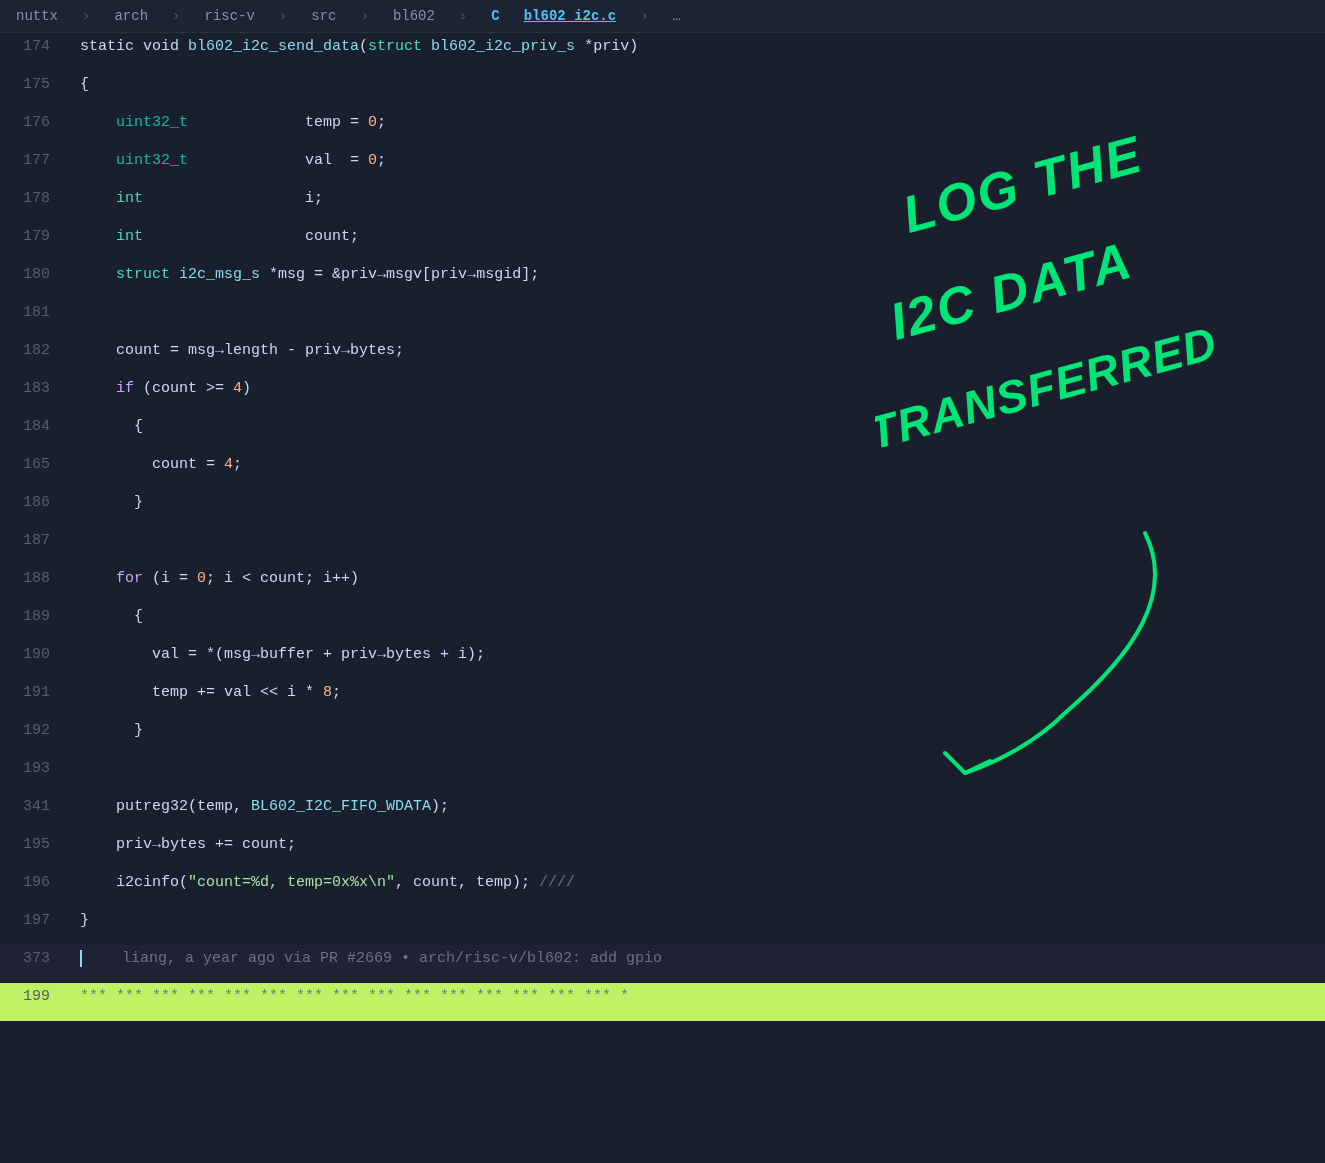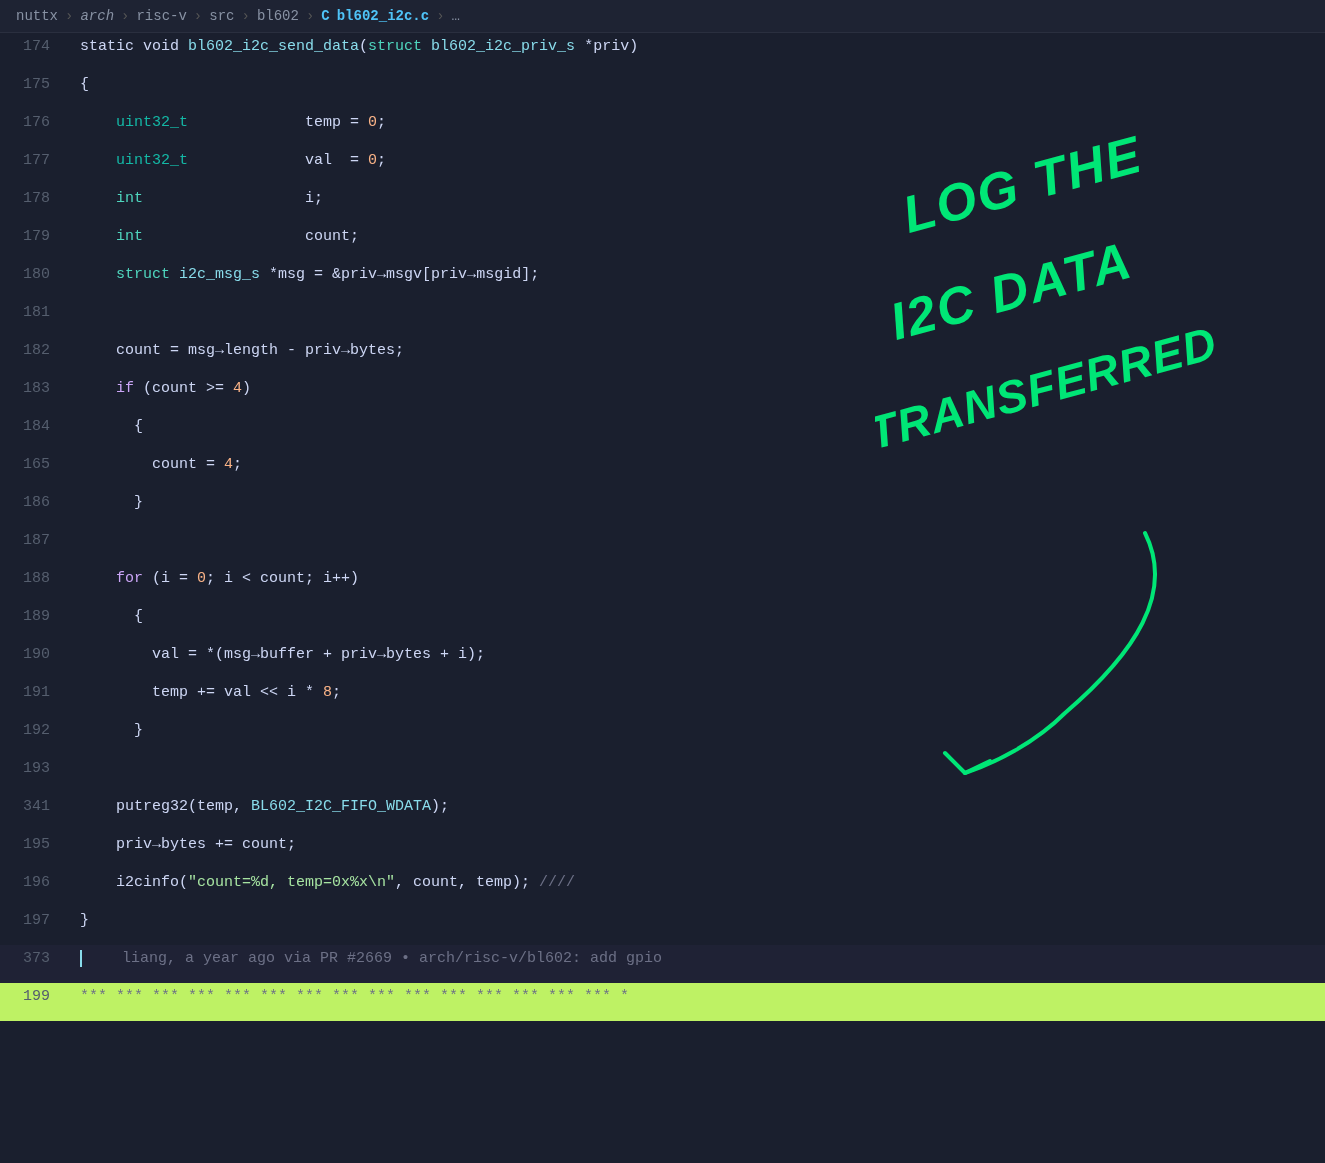--- a/index.html
+++ b/index.html
@@ -10,28 +10,28 @@
       color: #cdd6f4;
       width: 1325px;
       min-height: 1163px;
       overflow: hidden;
     }
     .breadcrumb-bar {
       background: #1e2333;
       padding: 8px 16px;
       display: flex;
       align-items: center;
-      gap: 7px;
+      gap: 24px;
       font-size: 14px;
       color: #8892a4;
       border-bottom: 1px solid #2a2f3f;
     }
     .breadcrumb-bar .sep { color: #555; }
     .breadcrumb-bar .highlight { color: #4fc3f7; }
-    .breadcrumb-bar .filename { color: #4fc3f7; font-weight: bold; }
+    .breadcrumb-bar .filename { color: #4fc3f7; font-weight: bold; text-decoration: underline; }
     .code-container {
       position: relative;
       padding: 0;
     }
     .code-line {
       display: flex;
       align-items: baseline;
       min-height: 38px;
       padding: 2px 0;
     }
@@ -83,21 +83,21 @@
       width: 100%;
       height: 100%;
     }
   </style>
 </head>
 <body>
 
 <div class="breadcrumb-bar">
   <span style="color:#8892a4;">nuttx</span>
   <span class="sep">›</span>
-  <span style="color:#8892a4;font-style:italic;">arch</span>
+  <span style="color:#8892a4;">arch</span>
   <span class="sep">›</span>
   <span style="color:#8892a4;">risc-v</span>
   <span class="sep">›</span>
   <span style="color:#8892a4;">src</span>
   <span class="sep">›</span>
   <span style="color:#8892a4;">bl602</span>
   <span class="sep">›</span>
   <span class="highlight" style="font-weight:bold;">C</span>
   <span class="filename">bl602_i2c.c</span>
   <span class="sep">›</span>

